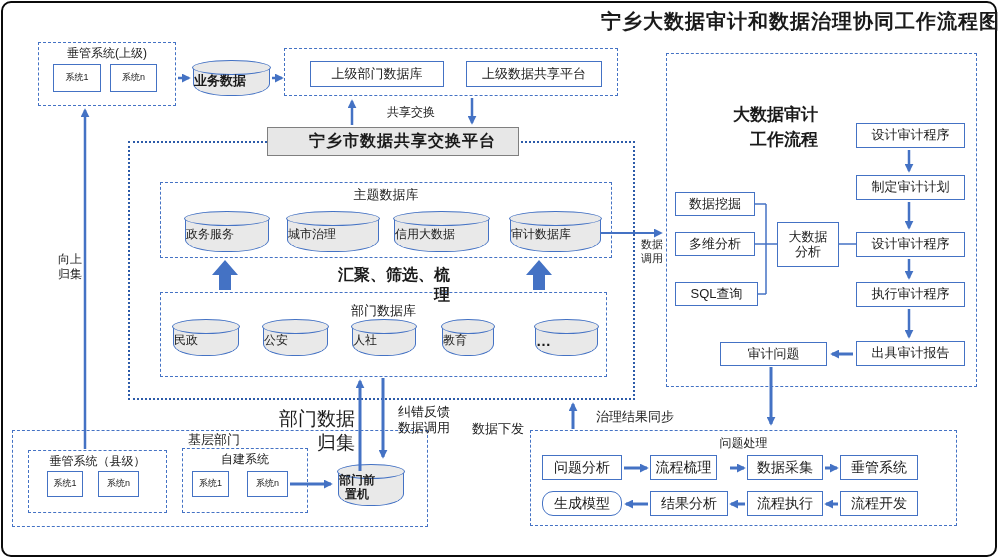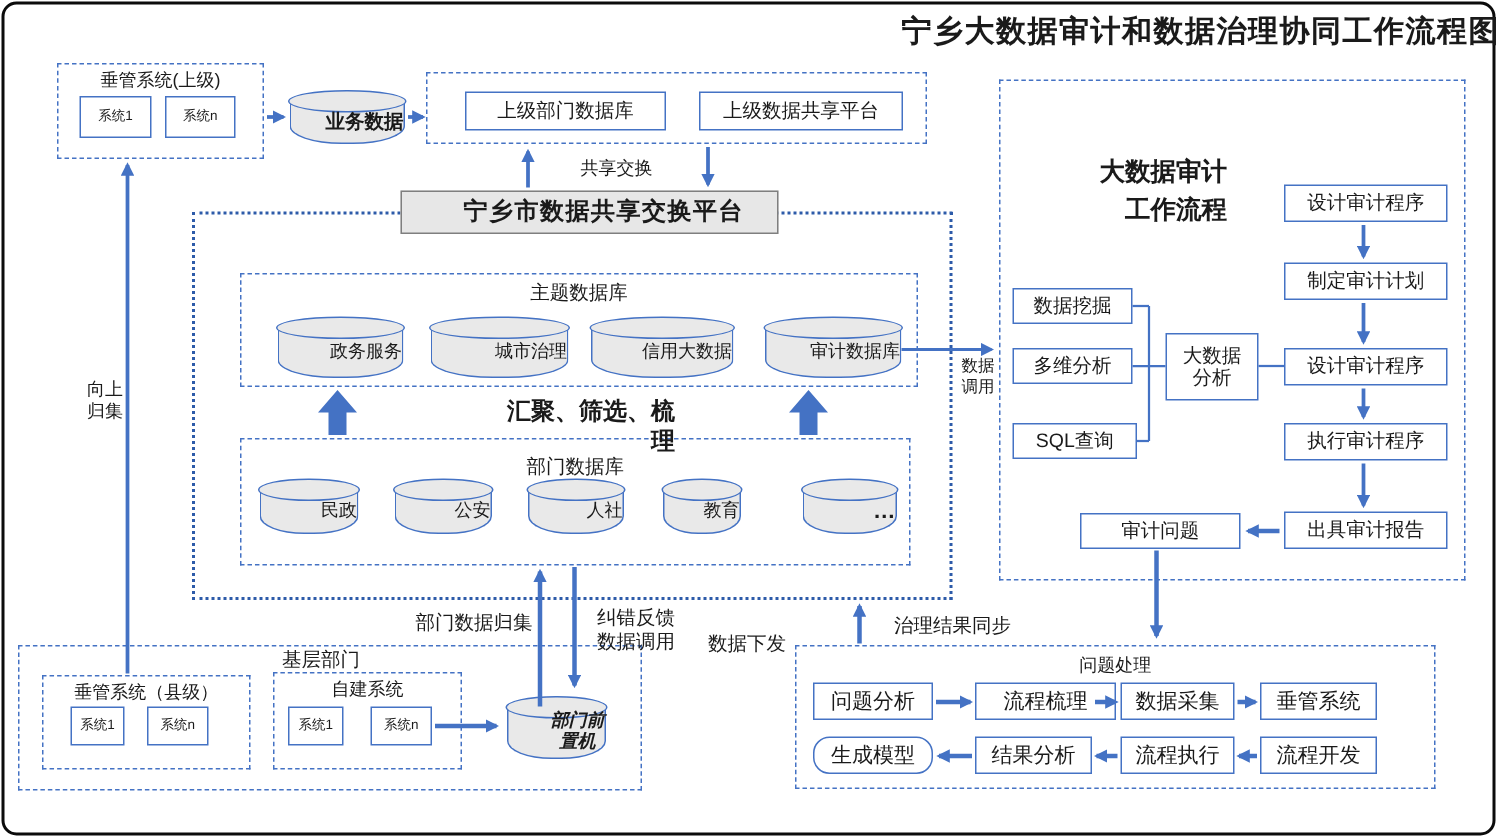--- a/index.html
+++ b/index.html
@@ -12,21 +12,21 @@
   .dash{position:absolute;border:1.5px dashed #4472c4;z-index:2;}
   .wbox{position:absolute;border:1.4px solid #4472c4;background:#fff;z-index:3;
         display:flex;align-items:center;justify-content:center;font-size:13px;line-height:1.1;text-align:center;}
   .sys{font-size:9px;border-width:1.2px;}
   .pbox{font-size:14px;}
   .platform{position:absolute;background:#e7e7e7;border:1.5px solid #7f7f7f;z-index:4;
             display:flex;align-items:center;justify-content:center;font-size:16px;font-weight:bold;letter-spacing:1px;}
   .lbl{position:absolute;text-align:right;white-space:pre-line;line-height:1.25;z-index:3;}
   .boxlabel{position:absolute;left:0;right:0;text-align:center;font-size:13px;z-index:3;}
   .cyl{position:absolute;background:#e9e9e9;border:1.6px solid #4472c4;border-top:none;z-index:3;
-       border-radius:0 0 45% 45% / 0 0 12px 12px;display:flex;align-items:center;justify-content:flex-end;
+       border-radius:0 0 45% 45% / 0 0 12px 12px;display:flex;align-items:center;justify-content:flex-start;
        font-size:12px;text-align:center;line-height:1.15;}
   .cyl::before{content:"";position:absolute;left:-1.6px;right:-1.6px;top:-7px;height:13px;
        background:#e9e9e9;border:1.6px solid #4472c4;border-radius:50%;}
   .cyl>span{position:relative;z-index:1;white-space:pre-line;}
   .bold{font-weight:bold;}
   svg.connectors{position:absolute;left:0;top:0;z-index:5;pointer-events:none;}
 </style>
 </head>
 <body>
 
@@ -88,21 +88,21 @@
       <span>教育</span>
     </div>
   <div class="cyl bold" style="left:535px;top:326px;width:63px;height:30px;font-size:15px;">
       <span>…</span>
     </div>
 
   <div class="lbl" style="left:46px;top:252px;width:36px;font-size:12px;">向上
 归集</div>
   <div class="lbl" style="left:635px;top:238px;width:28px;font-size:11px;">数据
 调用</div>
-  <div class="lbl" style="left:263px;top:407px;width:92px;font-size:13px;">部门数据归集</div>
+  <div class="lbl" style="left:263px;top:407px;width:92px;font-size:19px;">部门数据归集</div>
   <div class="lbl" style="left:388px;top:404px;width:62px;font-size:13px;">纠错反馈
 数据调用</div>
   <div class="lbl" style="left:466px;top:421px;width:58px;font-size:13px;">数据下发</div>
   <div class="lbl" style="left:582px;top:409px;width:92px;font-size:13px;">治理结果同步</div>
 
   <div class="dash" style="left:666px;top:53px;width:311px;height:334px;"></div>
   <div class="lbl bold" style="left:688px;top:103px;width:130px;font-size:17px;line-height:1.45;">大数据审计
 工作流程</div>
   <div class="wbox" style="left:675px;top:192px;width:80px;height:24px;">数据挖掘</div>
   <div class="wbox" style="left:675px;top:232px;width:80px;height:24px;">多维分析</div>
@@ -113,42 +113,42 @@
   <div class="wbox" style="left:856px;top:175px;width:109px;height:25px;">制定审计计划</div>
   <div class="wbox" style="left:856px;top:232px;width:109px;height:25px;">设计审计程序</div>
   <div class="wbox" style="left:856px;top:282px;width:109px;height:25px;">执行审计程序</div>
   <div class="wbox" style="left:856px;top:341px;width:109px;height:25px;">出具审计报告</div>
   <div class="wbox" style="left:720px;top:342px;width:107px;height:24px;">审计问题</div>
 
   <div class="dash" style="left:530px;top:430px;width:427px;height:96px;">
     <div class="boxlabel" style="top:4px;font-size:12px;">问题处理</div>
   </div>
   <div class="wbox pbox" style="left:542px;top:455px;width:80px;height:25px;">问题分析</div>
-  <div class="wbox pbox" style="left:650px;top:455px;width:94px;height:25px;">流程梳理</div>
+  <div class="wbox pbox" style="left:650px;top:455px;width:67px;height:25px;">流程梳理</div>
   <div class="wbox pbox" style="left:747px;top:455px;width:76px;height:25px;">数据采集</div>
   <div class="wbox pbox" style="left:840px;top:455px;width:78px;height:25px;">垂管系统</div>
   <div class="wbox pbox" style="left:542px;top:491px;width:80px;height:25px;border-radius:11px;">生成模型</div>
   <div class="wbox pbox" style="left:650px;top:491px;width:78px;height:25px;">结果分析</div>
   <div class="wbox pbox" style="left:747px;top:491px;width:76px;height:25px;">流程执行</div>
   <div class="wbox pbox" style="left:840px;top:491px;width:78px;height:25px;">流程开发</div>
 
   <div class="dash" style="left:12px;top:430px;width:416px;height:97px;"></div>
   <div class="lbl" style="left:150px;top:432px;width:90px;font-size:13px;">基层部门</div>
   <div class="dash" style="left:28px;top:450px;width:139px;height:63px;">
     <div class="boxlabel" style="top:2px;font-size:12px;">垂管系统（县级）</div>
   </div>
   <div class="wbox sys" style="left:47px;top:471px;width:36px;height:26px;">系统1</div>
   <div class="wbox sys" style="left:98px;top:471px;width:41px;height:26px;">系统n</div>
   <div class="dash" style="left:182px;top:448px;width:126px;height:65px;">
     <div class="boxlabel" style="top:2px;font-size:12px;">自建系统</div>
   </div>
   <div class="wbox sys" style="left:192px;top:471px;width:37px;height:26px;">系统1</div>
   <div class="wbox sys" style="left:247px;top:471px;width:41px;height:26px;">系统n</div>
 
-  <div class="cyl bold" style="left:338px;top:471px;width:66px;height:35px;font-size:12px;font-style:italic;">
+  <div class="cyl bold" style="left:338px;top:471px;width:66px;height:35px;font-size:12px;">
     <span>部门前
 置机</span>
   </div>
 
   <svg class="connectors" width="1000" height="560" viewBox="0 0 1000 560">
     <defs>
       <marker id="ah" viewBox="0 0 10 10" refX="8" refY="5" markerWidth="9" markerHeight="9" orient="auto-start-reverse" markerUnits="userSpaceOnUse">
         <path d="M0,0 L10,5 L0,10 z" fill="#4472c4"></path>
       </marker>
     </defs>

